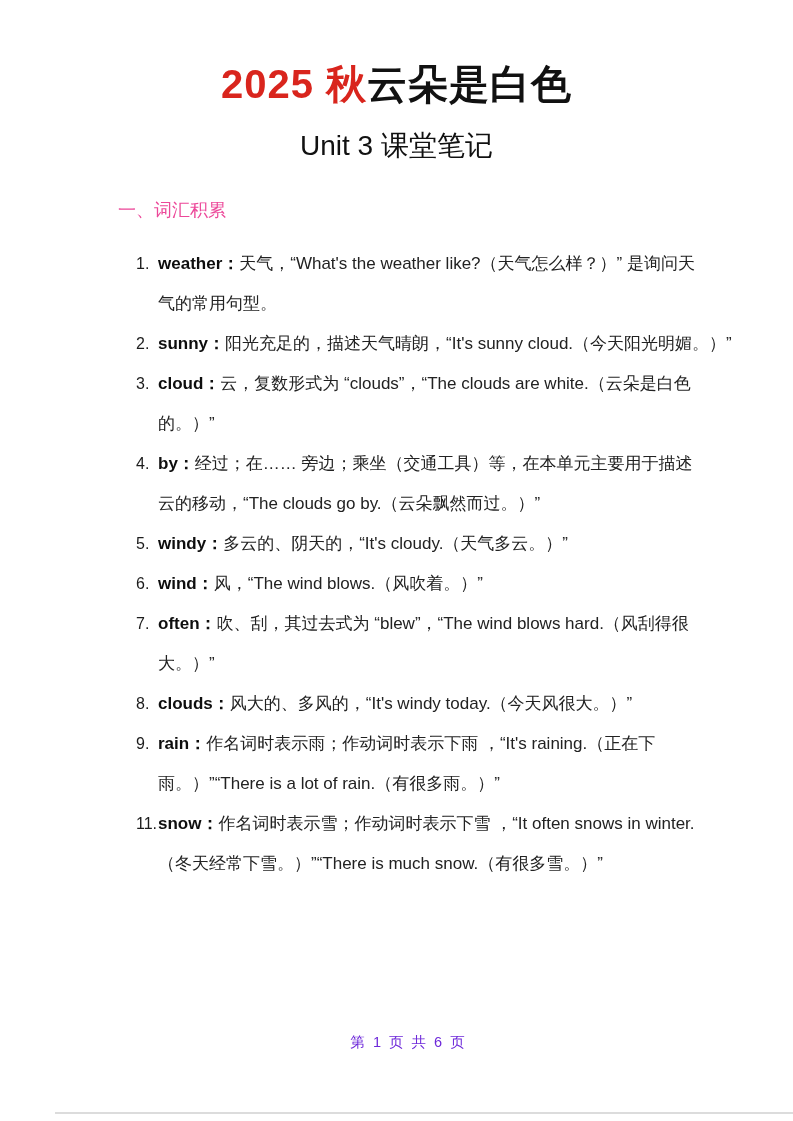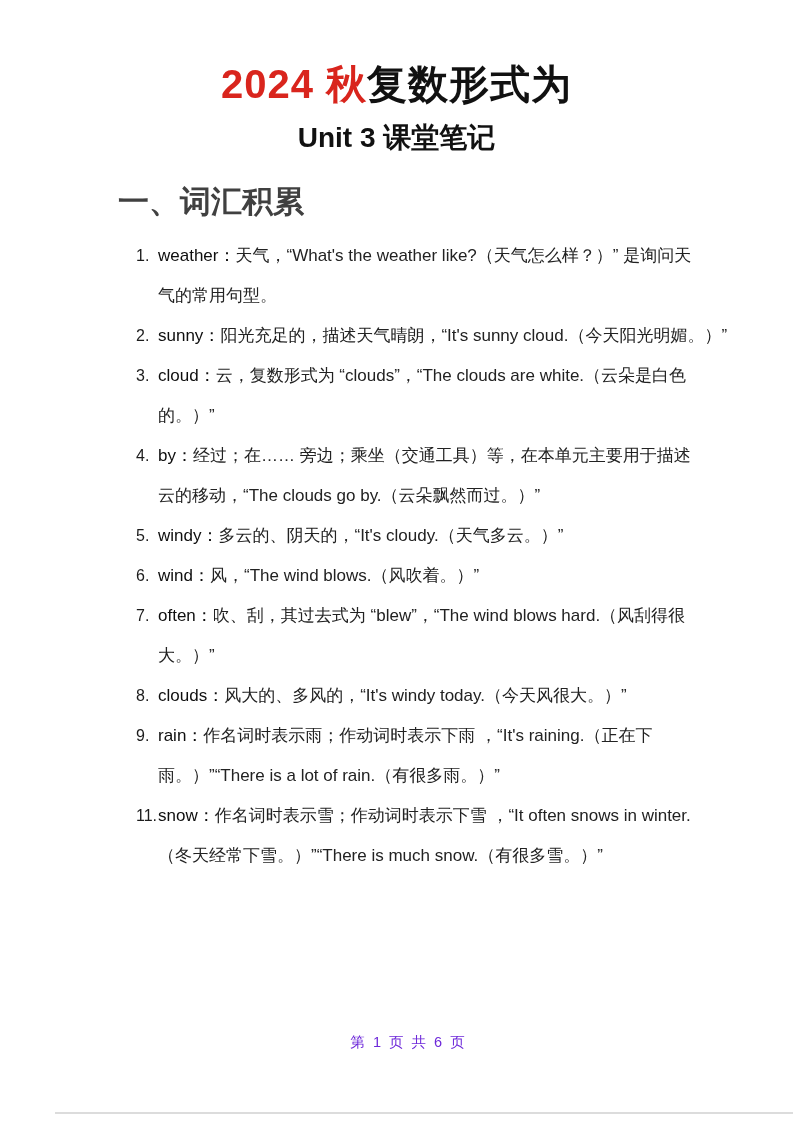--- a/index.html
+++ b/index.html
@@ -22,33 +22,33 @@
     font-size: 40px;
     line-height: 52px;
     font-weight: bold;
     letter-spacing: 1px;
     color: #111111;
   }
   .doc-title .red {
     color: #d9251d;
   }
   .doc-subtitle {
-    margin-top: 8px;
+    margin-top: 16px;
     text-align: center;
     font-size: 28px;
     line-height: 40px;
-    font-weight: bold;
+    font-weight: normal;
     color: #111111;
   }
   .section-heading {
     margin: 28px 0 0 118px;
-    font-size: 31px;
+    font-size: 18px;
     line-height: 32px;
-    font-weight: bold;
-    color: #404040;
+    font-weight: normal;
+    color: #ec4899;
   }
   .subsection-heading {
     margin: 24px 0 0 120px;
     font-size: 17px;
     line-height: 24px;
     font-weight: bold;
     color: #2b5aae;
   }
   .vocab-list {
     margin: 18px 40px 0 136px;
@@ -63,21 +63,21 @@
   .vocab-num {
     flex: 0 0 22px;
     font-size: 16px;
     white-space: nowrap;
     color: #1c1c1c;
   }
   .vocab-body {
     flex: 1;
   }
   .vocab-word {
-    font-weight: normal;
+    font-weight: bold;
     color: #0e0e0e;
     text-align: center;
   }
   .vocab-text {
     white-space: pre;
   }
   .page-footer {
     position: absolute;
     top: 1032px;
     left: 12px;
@@ -96,21 +96,21 @@
     height: 2px;
     background: #dcdcdc;
   }
 </style>
 </head>
 <body>
 
 <div class="page">
 
   <div class="doc-title">
-    <span class="red">2024 秋</span><span>复数形式为</span>
+    <span class="red">2025 秋</span><span>云朵是白色</span>
   </div>
 
   <div class="doc-subtitle">Unit 3 课堂笔记</div>
 
   <div class="section-heading">一、词汇积累</div>
 
 
   <div class="vocab-list">
 
     <div class="vocab-item">

